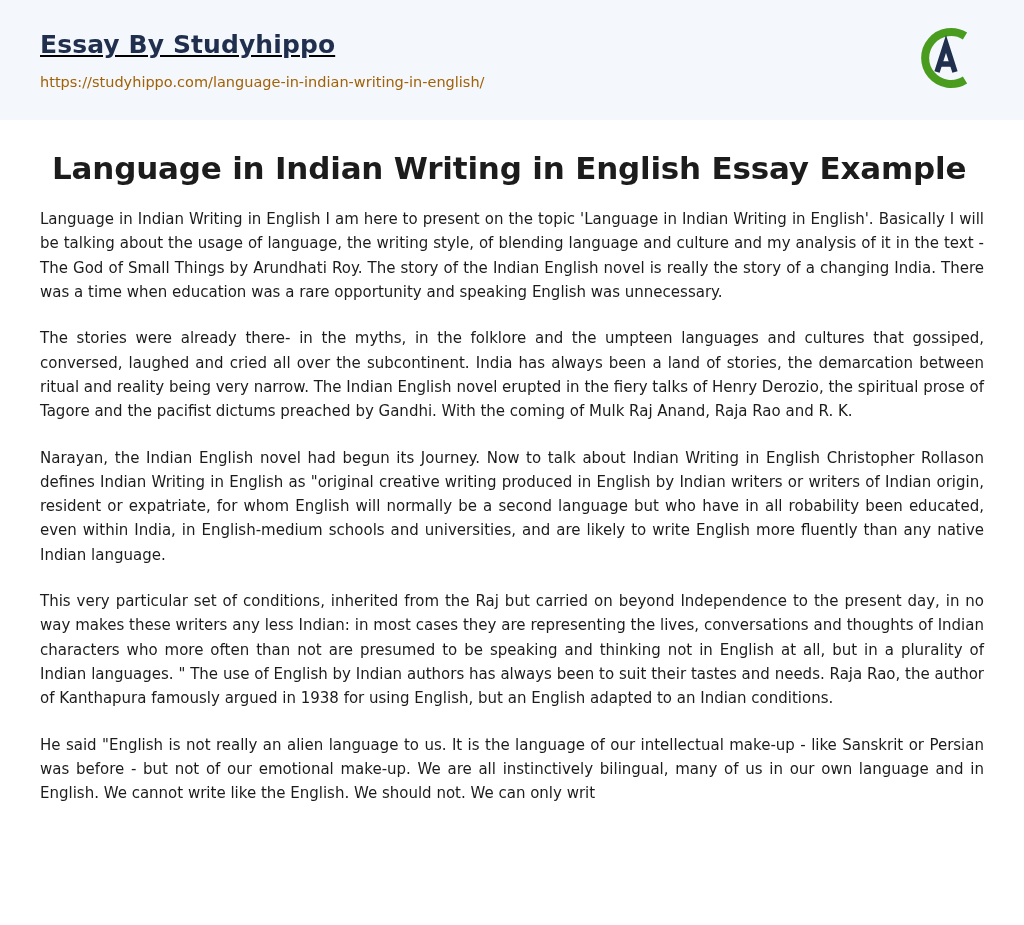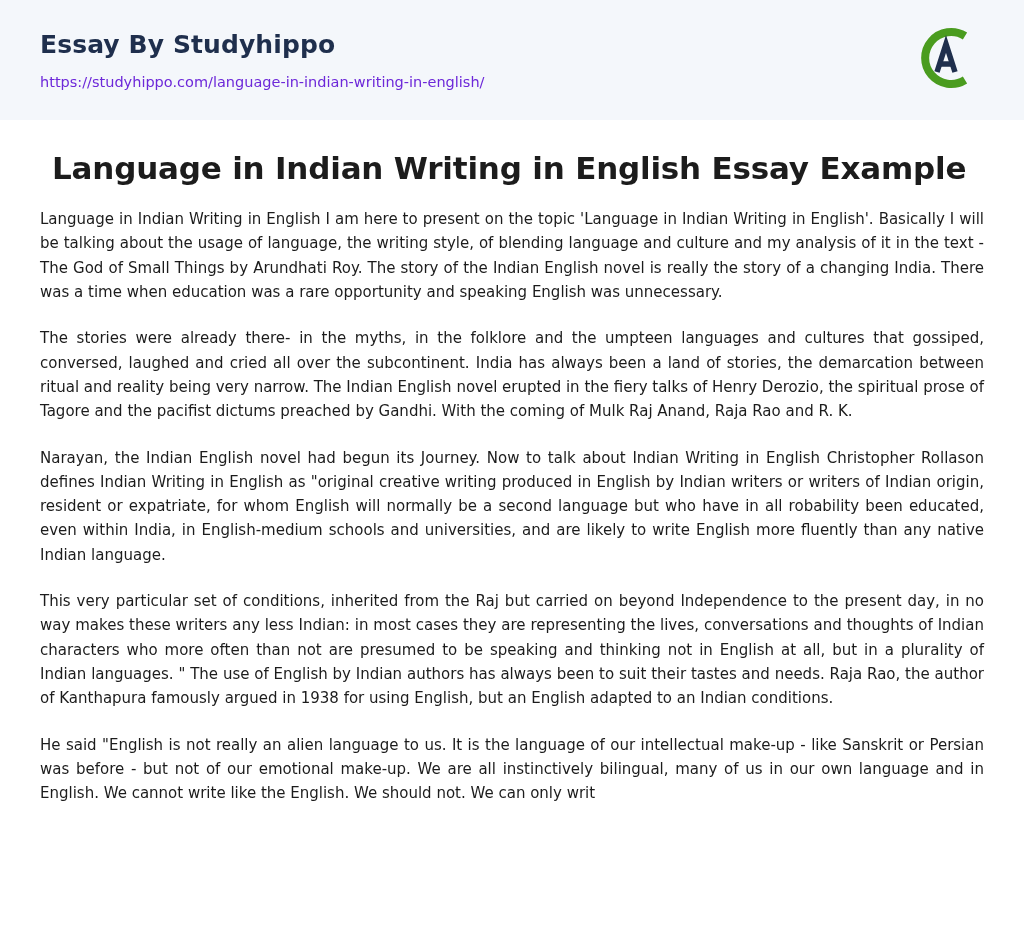--- a/index.html
+++ b/index.html
@@ -17,33 +17,34 @@
     position: relative;
     overflow: hidden;
     background: #ffffff;
   }
   
   .header {
     background: #f4f7fb;
     height: 120px;
     padding: 30px 40px 0 40px;
     position: relative;
+    text-decoration: underline;
   }
   .brand {
     font-size: 25px;
     font-weight: bold;
     color: #1f2f4d;
     letter-spacing: 0.1px;
     line-height: 1.2;
     margin: 0;
   }
   .site-url {
     margin-top: 14px;
     font-size: 14.5px;
-    color: #6d28d9;
+    color: #a16207;
     text-decoration: none;
     display: inline-block;
   }
   .logo {
     position: absolute;
     right: 42px;
     top: 22px;
     width: 72px;
     height: 72px;
   }

